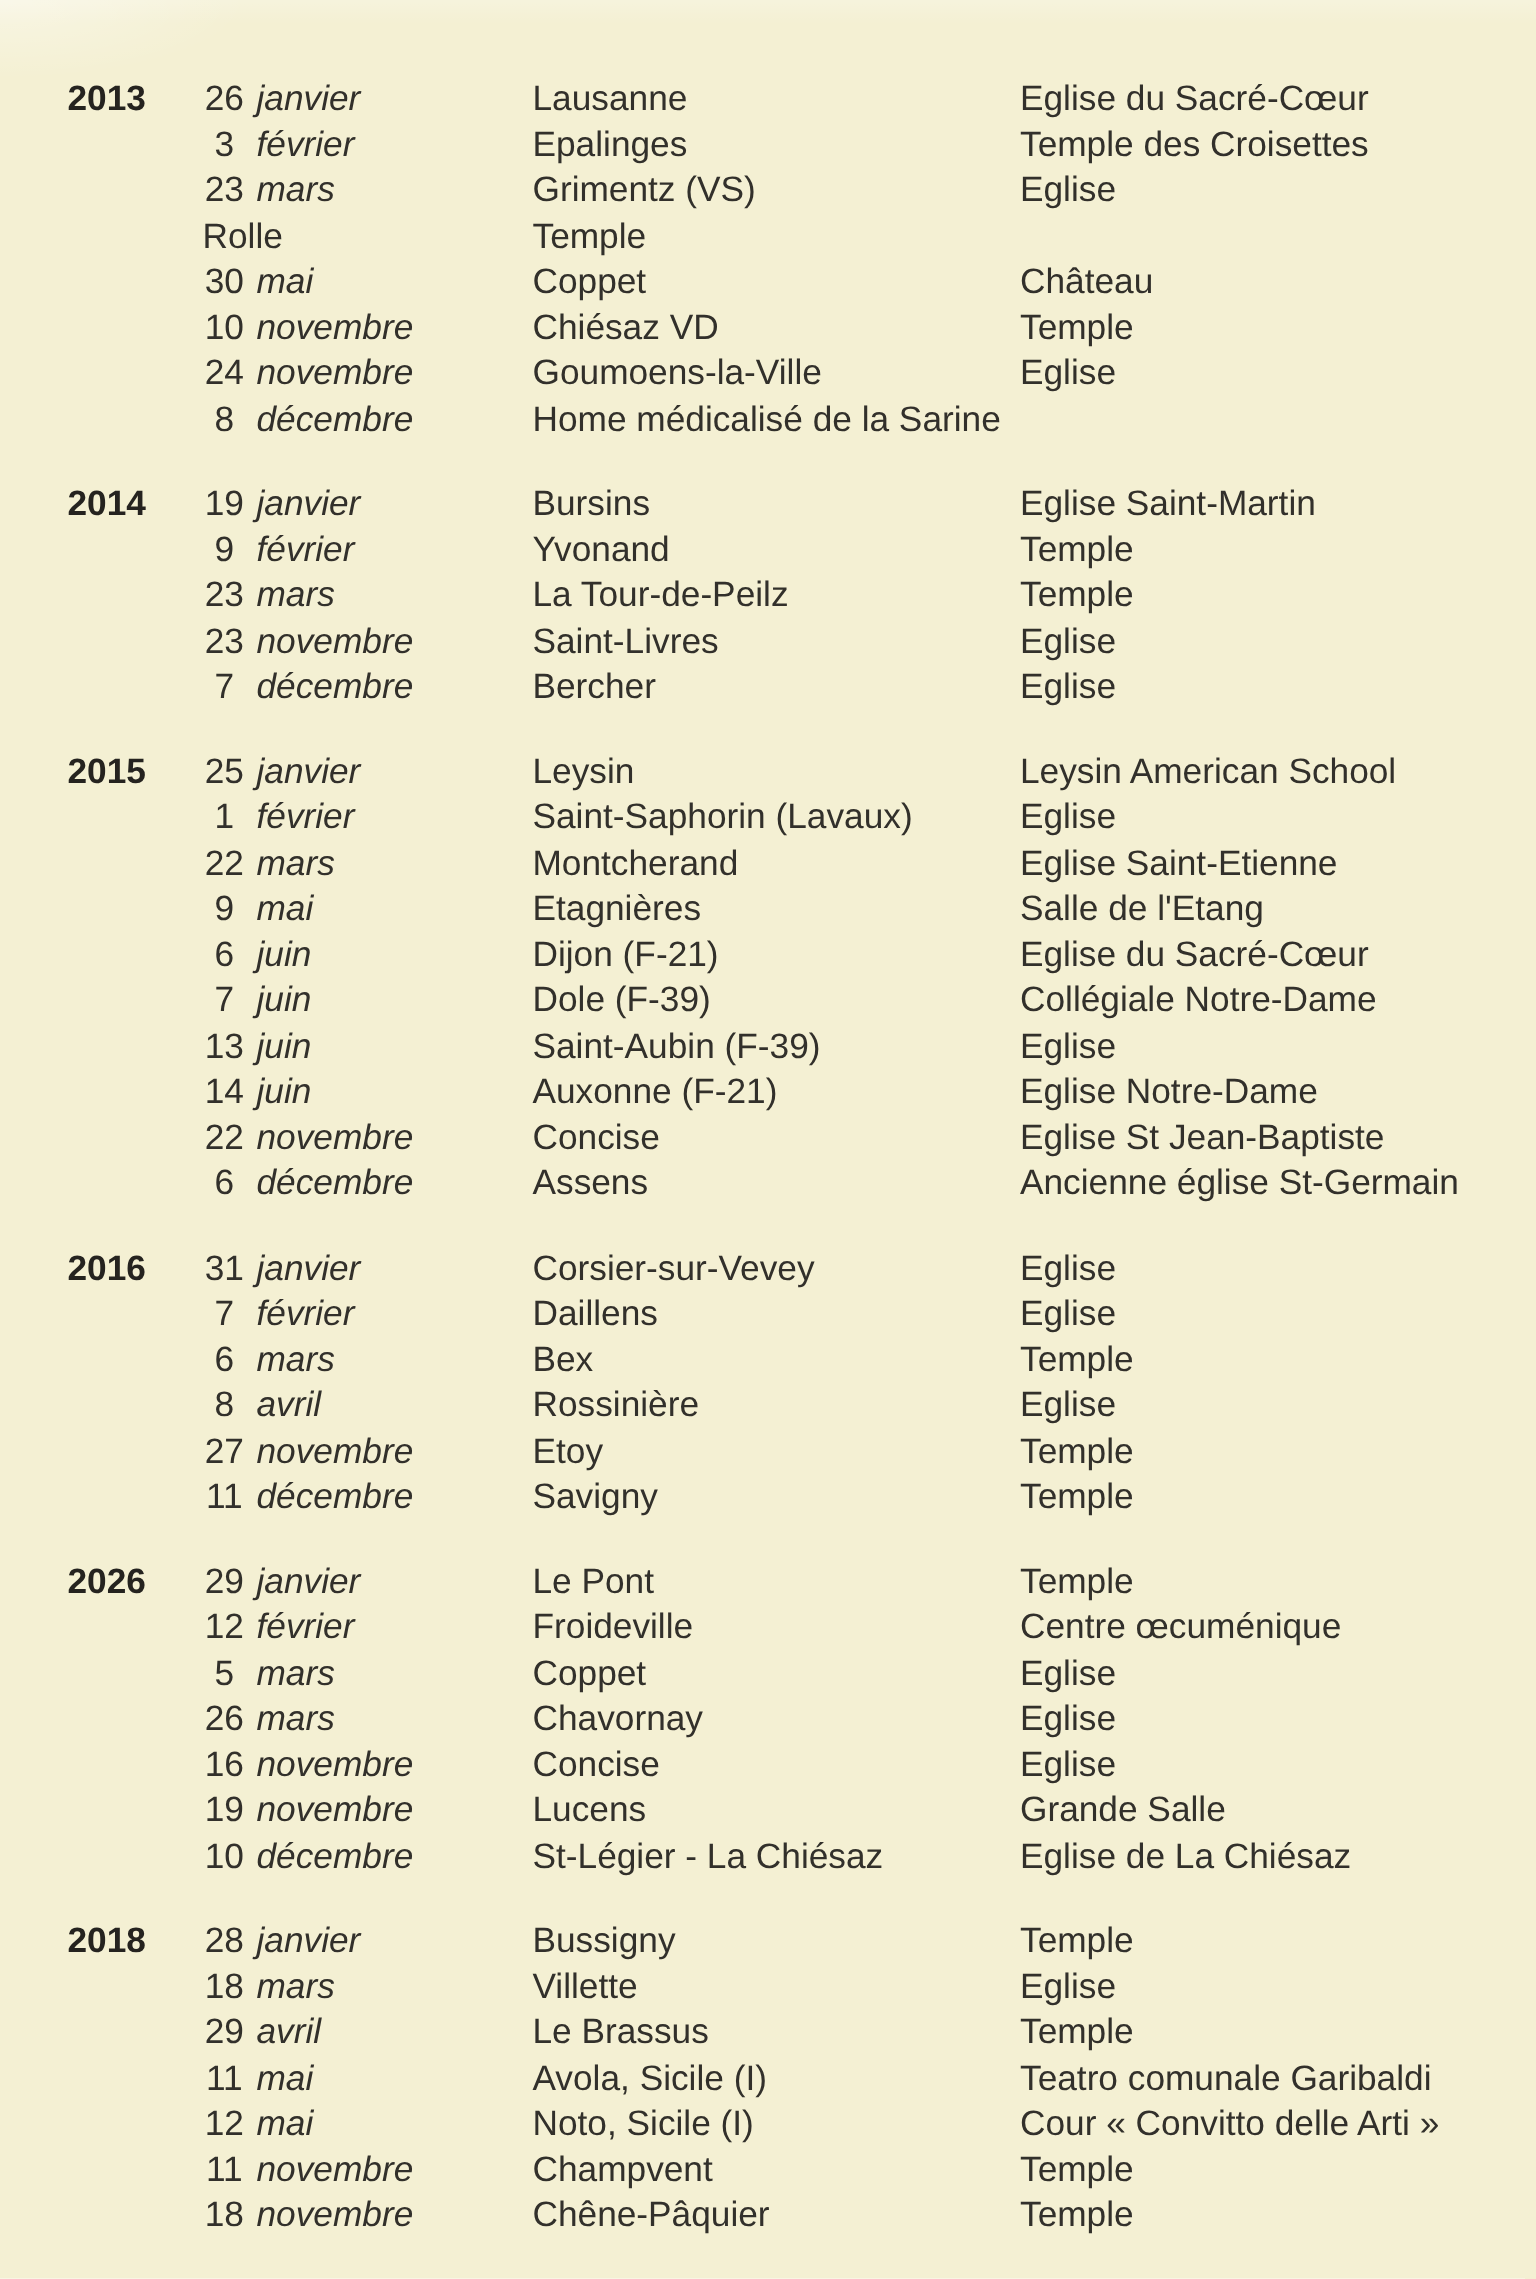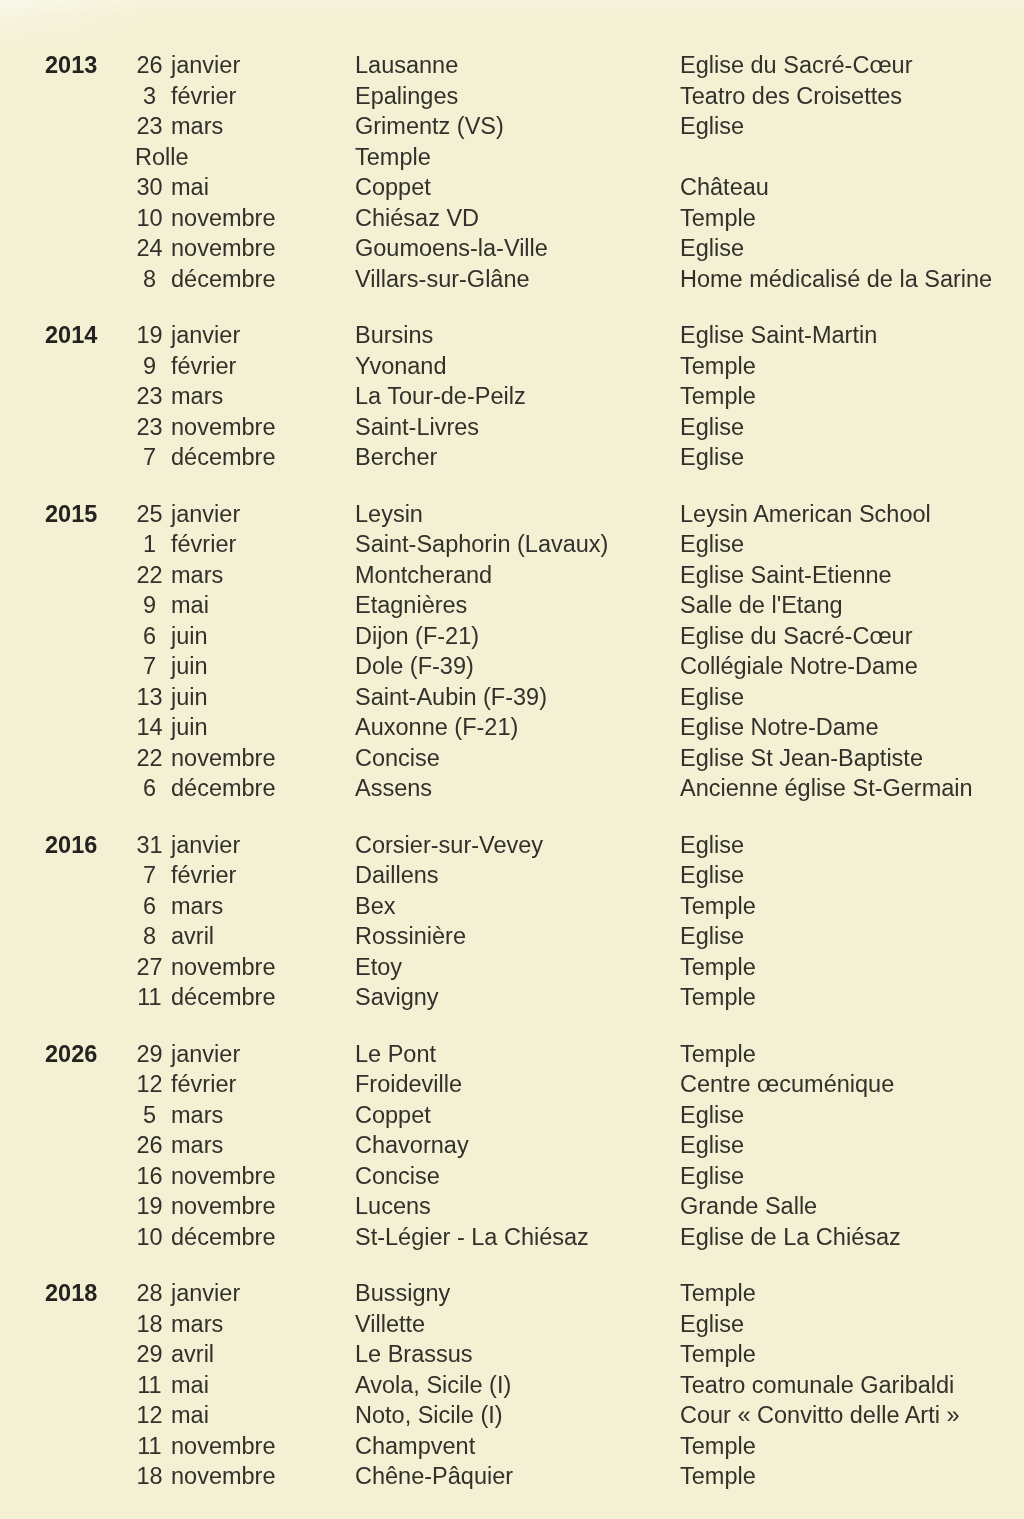--- a/index.html
+++ b/index.html
@@ -46,39 +46,40 @@
     font-weight: bold;
     color: #25231f;
   }
   .date-cell .day {
     display: inline-block;
     width: 29px;
     text-align: center;
   }
   .date-cell .month {
     margin-left: 7px;
+    font-style: italic;
   }
 </style>
 </head>
 <body>
 
 <div class="page">
   <div id="schedule">
       <div class="section">
         <div class="row">
     <div class="year-cell">2013</div>
     <div class="date-cell"><span class="day">26</span><span class="month">janvier</span></div>
     <div class="loc-cell">Lausanne</div>
     <div class="venue-cell">Eglise du Sacré-Cœur</div>
   </div>
         <div class="row">
     <div class="year-cell"></div>
     <div class="date-cell"><span class="day">3</span><span class="month">février</span></div>
     <div class="loc-cell">Epalinges</div>
-    <div class="venue-cell">Teatro des Croisettes</div>
+    <div class="venue-cell">Temple des Croisettes</div>
   </div>
         <div class="row">
     <div class="year-cell"></div>
     <div class="date-cell"><span class="day">23</span><span class="month">mars</span></div>
     <div class="loc-cell">Grimentz (VS)</div>
     <div class="venue-cell">Eglise</div>
   </div>
         <div class="row">
     <div class="year-cell"></div>
     <div class="loc-cell">Rolle</div>
@@ -98,21 +99,20 @@
   </div>
         <div class="row">
     <div class="year-cell"></div>
     <div class="date-cell"><span class="day">24</span><span class="month">novembre</span></div>
     <div class="loc-cell">Goumoens-la-Ville</div>
     <div class="venue-cell">Eglise</div>
   </div>
         <div class="row">
     <div class="year-cell"></div>
     <div class="date-cell"><span class="day">8</span><span class="month">décembre</span></div>
-    <div class="loc-cell">Villars-sur-Glâne</div>
     <div class="venue-cell">Home médicalisé de la Sarine</div>
   </div>
       </div>
       <div class="section">
         <div class="row">
     <div class="year-cell">2014</div>
     <div class="date-cell"><span class="day">19</span><span class="month">janvier</span></div>
     <div class="loc-cell">Bursins</div>
     <div class="venue-cell">Eglise Saint-Martin</div>
   </div>

